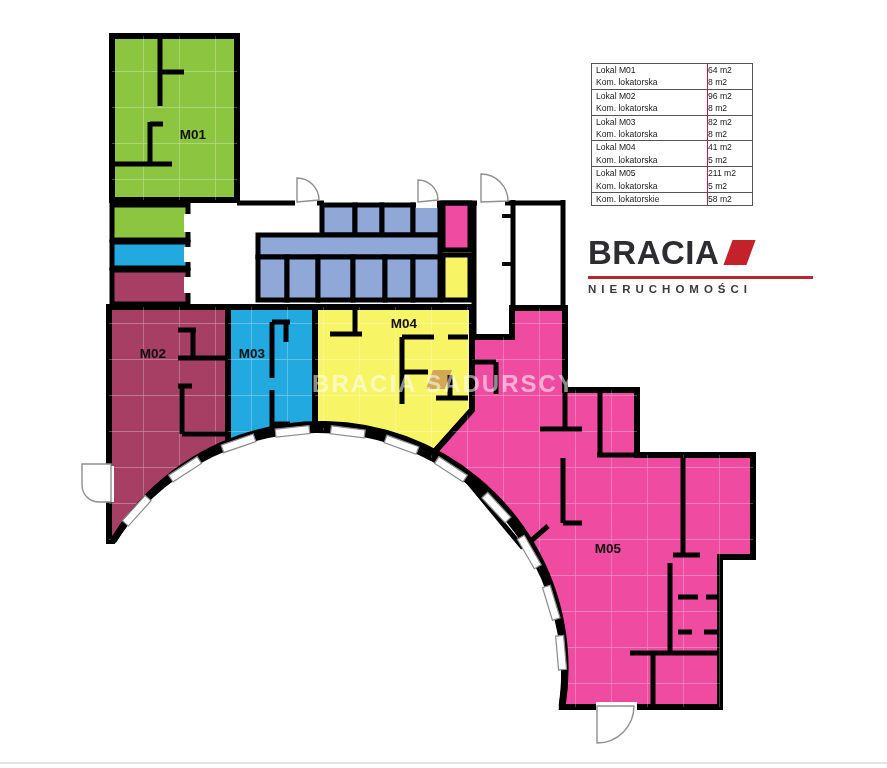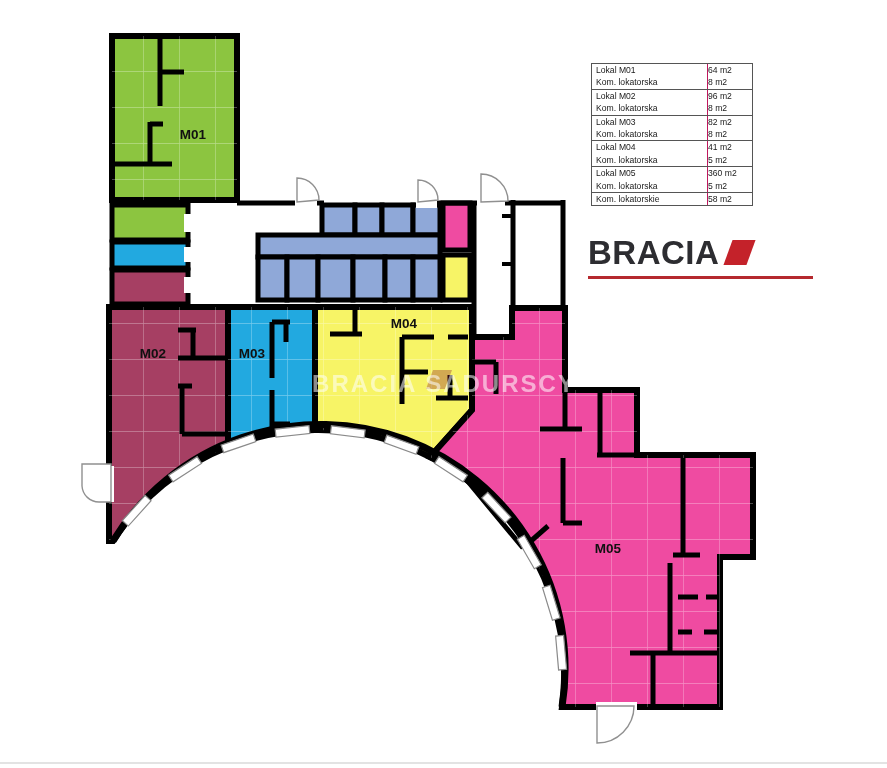--- a/index.html
+++ b/index.html
@@ -190,34 +190,35 @@
         <div class="td r">41 m2</div>
       </div>
     <div class="tr">
         <div class="td l">Kom. lokatorska</div>
         <div class="td r">5 m2</div>
       </div>
   </div>
   <div class="tgroup">
     <div class="tr">
         <div class="td l">Lokal M05</div>
-        <div class="td r">360 m2</div>
+        <div class="td r">211 m2</div>
       </div>
     <div class="tr">
         <div class="td l">Kom. lokatorska</div>
         <div class="td r">5 m2</div>
       </div>
   </div>
   <div class="tgroup">
     <div class="tr">
         <div class="td l">Kom. lokatorskie</div>
         <div class="td r">58 m2</div>
       </div>
   </div>
 </div>
 
 <div class="logo">
   <div class="logo-row">
     <span class="logo-line1">BRACIA</span>
     <span class="logo-mark"></span>
   </div>
   <div class="logo-rule"></div>
+  <div class="logo-tagline">NIERUCHOMOŚCI</div>
 </div>
 
 </body></html>

